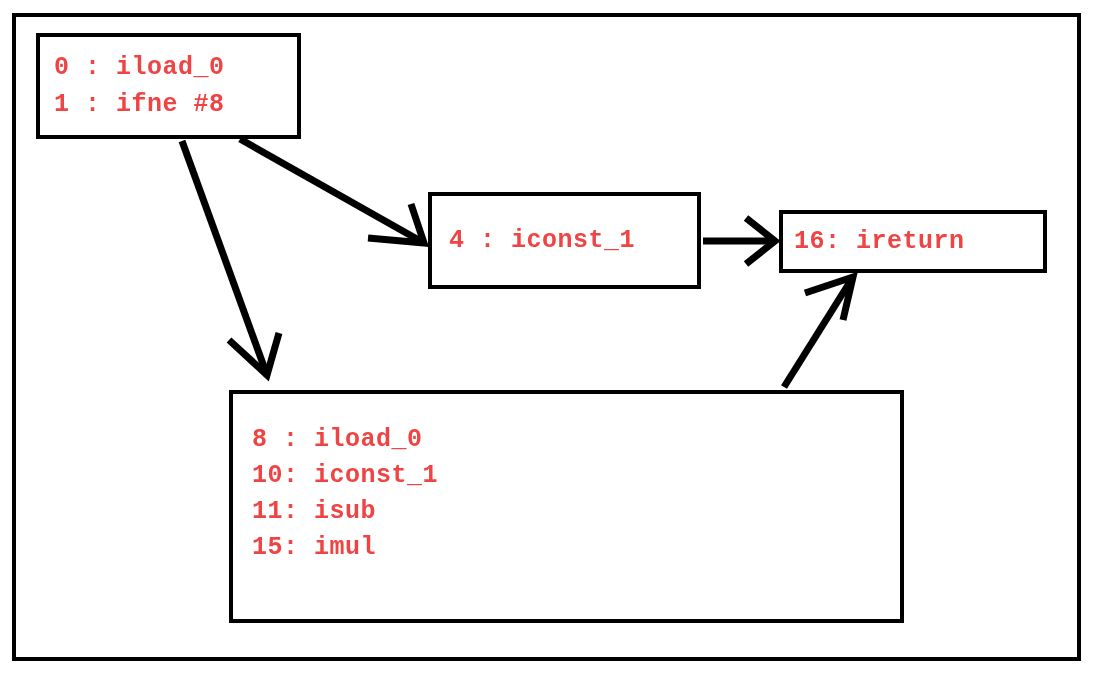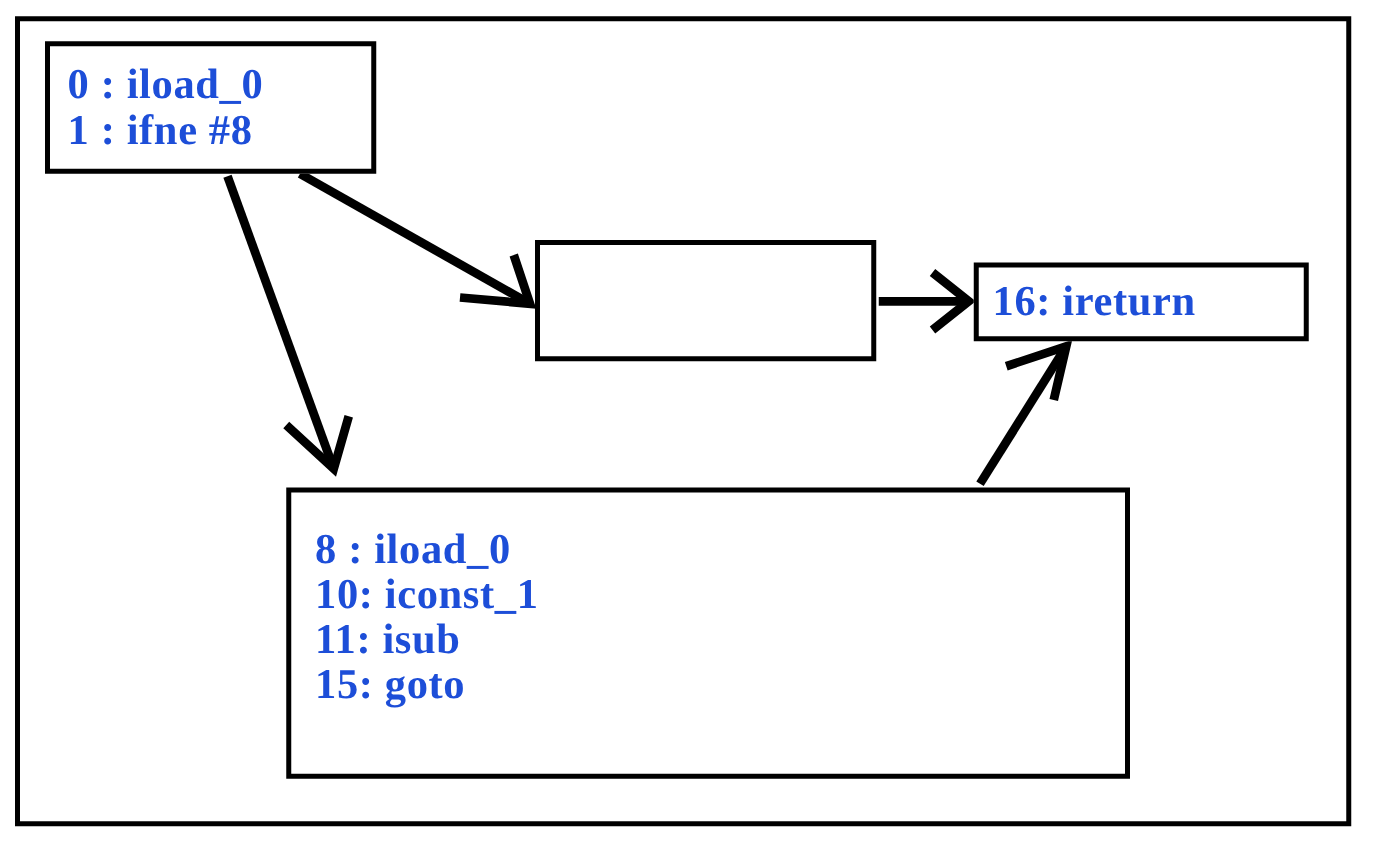--- a/index.html
+++ b/index.html
@@ -30,25 +30,25 @@
   .bb-box {
     position: absolute;
     border: 4px solid #000000;
     background: #ffffff;
     box-sizing: border-box;
     display: flex;
     flex-direction: column;
     justify-content: center;
   }
   .bb-line {
-    font-family: Liberation Serif, serif;
+    font-family: Liberation Mono, monospace;
     font-weight: bold;
-    font-size: 34px;
+    font-size: 25px;
     line-height: 37px;
-    color: #1d4ed8;
+    color: #ef4444;
     white-space: pre;
     letter-spacing: 0.5px;
   }
   
   #block-entry {
     left: 36px;
     top: 33px;
     width: 265px;
     height: 106px;
     padding-left: 14px;
@@ -129,26 +129,27 @@
       <polyline class="edge-head" points="805,293 853,277 843,320"></polyline>
     </g>
   </svg>
 
   <div class="bb-box" id="block-entry">
     <div class="bb-line">0 : iload_0</div>
     <div class="bb-line">1 : ifne #8</div>
   </div>
 
   <div class="bb-box" id="block-base">
+    <div class="bb-line">4 : iconst_1</div>
   </div>
 
   <div class="bb-box" id="block-return">
     <div class="bb-line">16: ireturn</div>
   </div>
 
   <div class="bb-box" id="block-recurse">
     <div class="bb-line">8 : iload_0</div>
     <div class="bb-line">10: iconst_1</div>
     <div class="bb-line">11: isub</div>
-    <div class="bb-line">15: goto</div>
+    <div class="bb-line">15: imul</div>
   </div>
 
 </div>
 
 </body></html>

